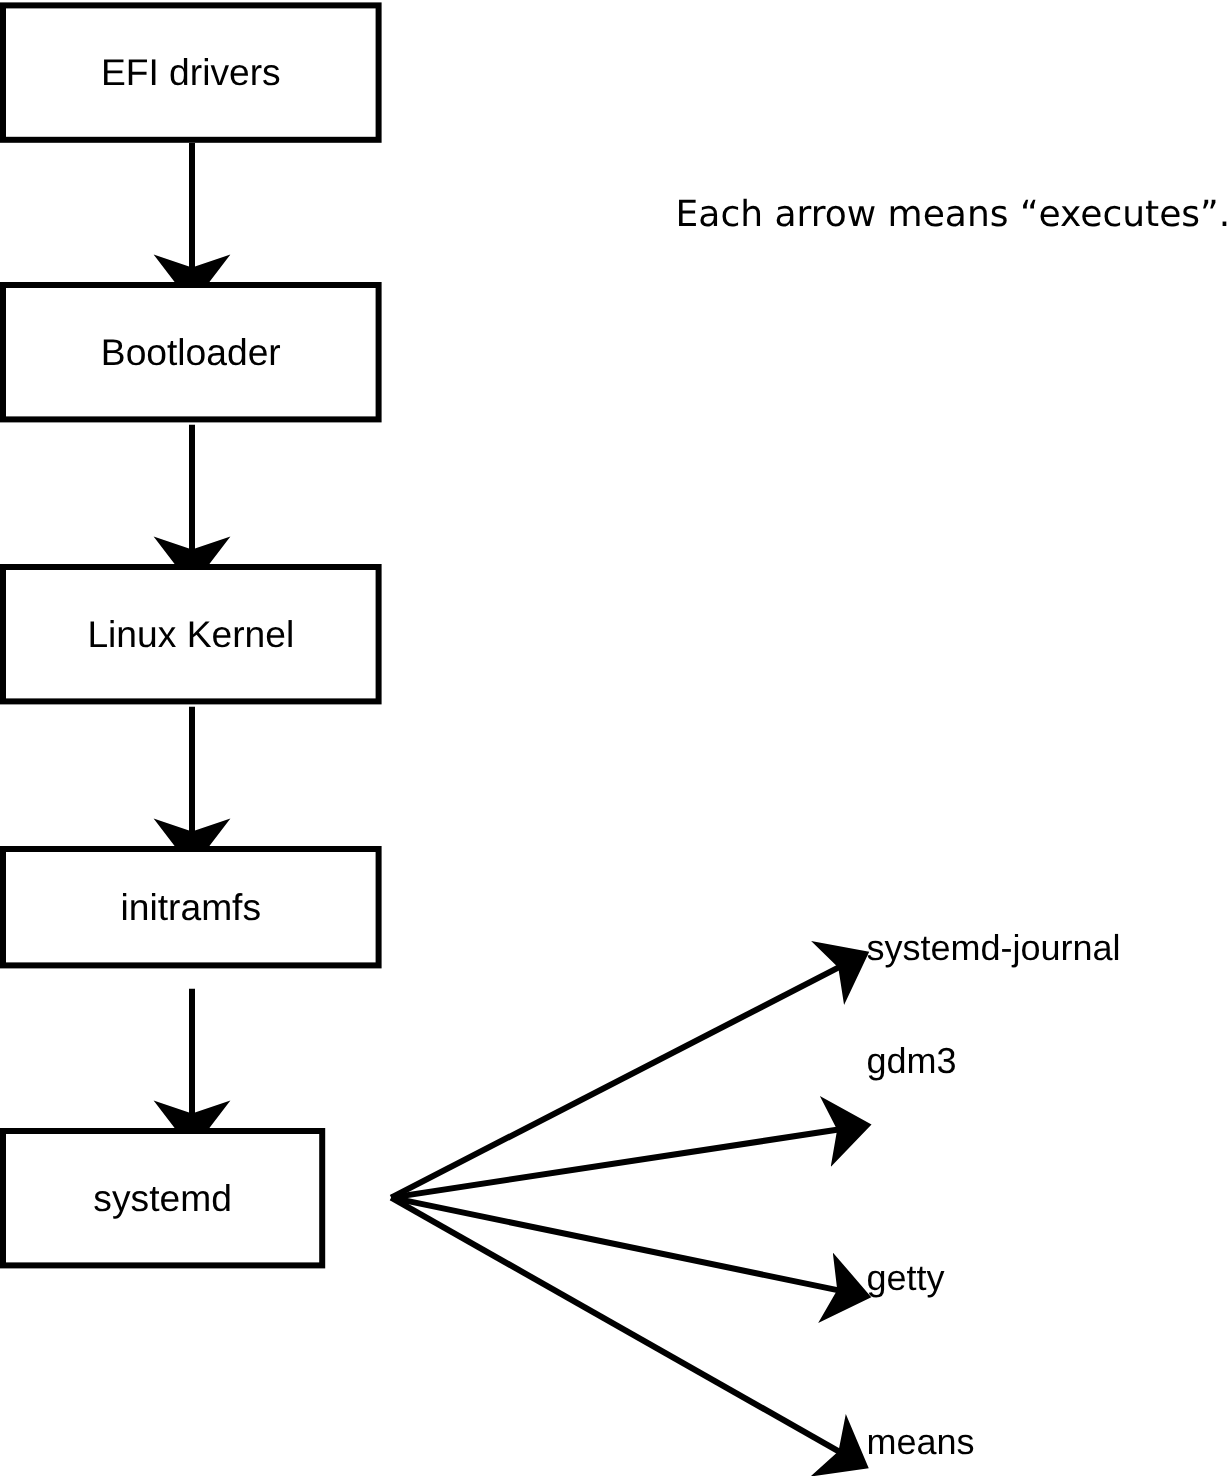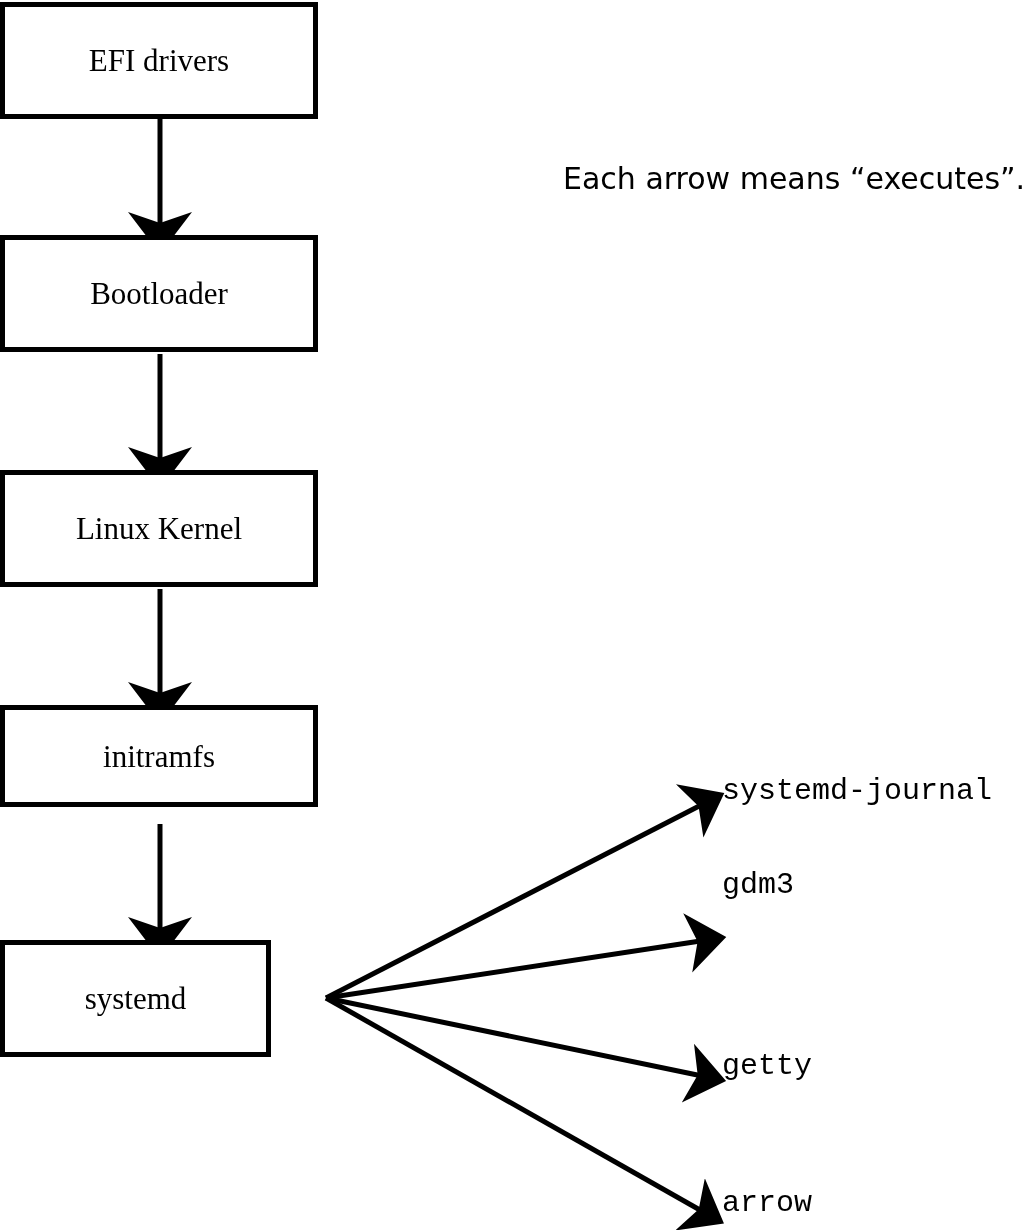--- a/index.html
+++ b/index.html
@@ -30,29 +30,29 @@
   .node-box {
     position: absolute;
     box-sizing: border-box;
     background: #ffffff;
     border: 5px solid #000000;
     display: flex;
     align-items: center;
     justify-content: center;
   }
   .node-label {
-    font-family: Liberation Serif, serif;
+    font-family: Liberation Sans, sans-serif;
     font-size: 31px;
     color: #000000;
     line-height: 1;
     white-space: nowrap;
   }
   .leaf-label {
     position: absolute;
-    font-family: Liberation Mono, monospace;
+    font-family: Liberation Sans, sans-serif;
     font-size: 30px;
     color: #000000;
     line-height: 1;
     white-space: nowrap;
   }
   .note-text {
     position: absolute;
     font-family: "DejaVu Sans", sans-serif;
     font-size: 30px;
     color: #000000;
@@ -102,18 +102,18 @@
         <span class="node-label">initramfs</span>
       </div>
       <div class="node-box" style="left: 0px; top: 940px; width: 271px; height: 117px; border-color: rgb(0, 0, 0);">
         <span class="node-label">systemd</span>
       </div>
     </div>
   <div id="leaf-layer">
       <div class="leaf-label" style="left: 722px; top: 776px;">systemd-journal</div>
       <div class="leaf-label" style="left: 722px; top: 870px;">gdm3</div>
       <div class="leaf-label" style="left: 722px; top: 1051px;">getty</div>
-      <div class="leaf-label" style="left: 722px; top: 1188px;">arrow</div>
+      <div class="leaf-label" style="left: 722px; top: 1188px;">means</div>
     </div>
 
   <div class="note-text" id="annotation" style="left: 563px; top: 164px;">Each arrow means “executes”.</div>
 
 </div>
 
 </body></html>

